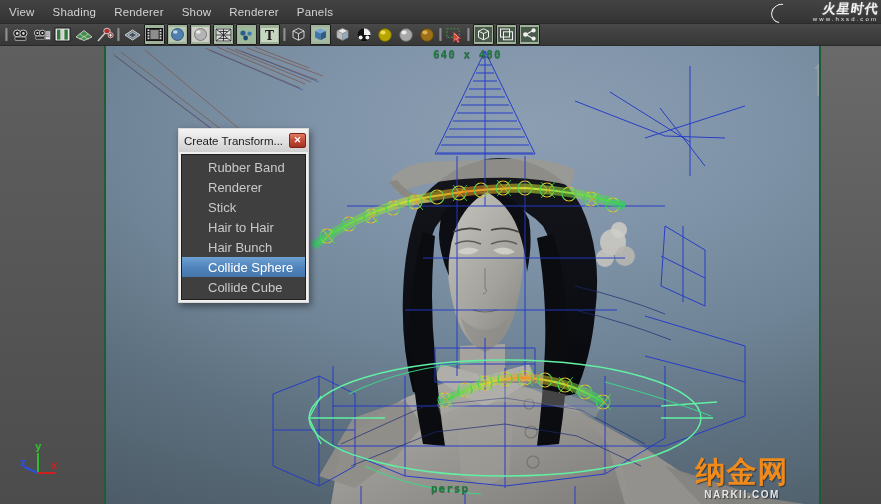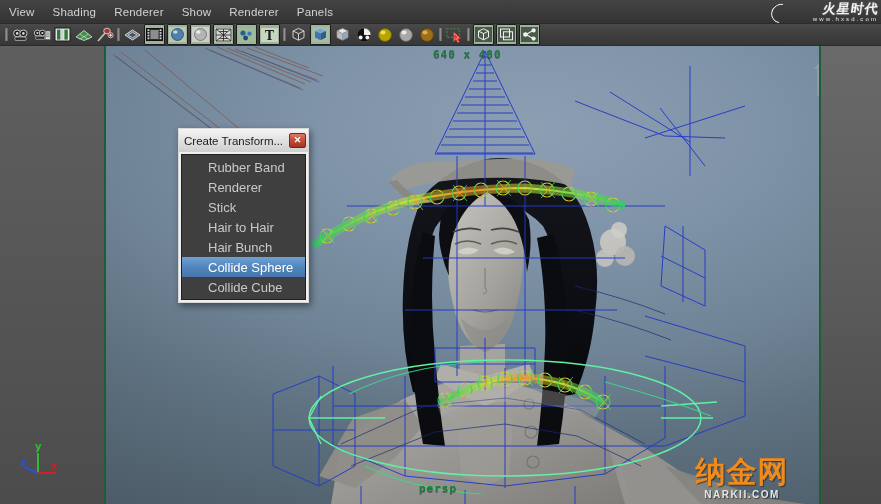--- a/index.html
+++ b/index.html
@@ -760,21 +760,21 @@
           <path d="M414,390 L428,406 M428,390 L414,406"></path>
           <path d="M454,397 L468,413 M468,397 L454,413"></path>
           <path d="M492,414 L506,430 M506,414 L492,430"></path>
         </g>
       </g>
 
       <path d="M332,358 Q380,338 430,342 Q470,348 496,362 L490,372 Q448,356 404,356 Q358,356 336,370 Z" fill="#b2b0aa" opacity="0.35"></path>
     </svg>
 
     <div class="vp-label" style="left:328px; top:2px;text-align:center;">640 x 480</div>
-    <div class="vp-label" style="left:314px; top:436px;">persp</div>
+    <div class="vp-label" style="left:326px; top:436px;">persp</div>
 
     <div class="view-cube" style="left:710px; top:14px;">
       <div class="vc-top"></div>
       <div class="vc-face"></div>
 
       <div class="vc-text">FRONT</div>
     </div>
 
     <div class="watermark">
       <div class="wm-cn">纳金网</div>

